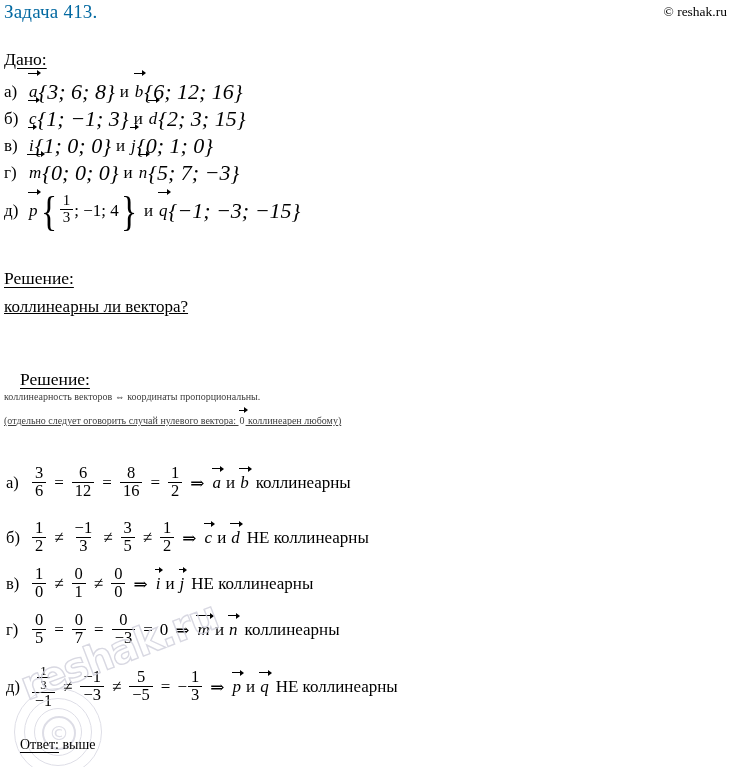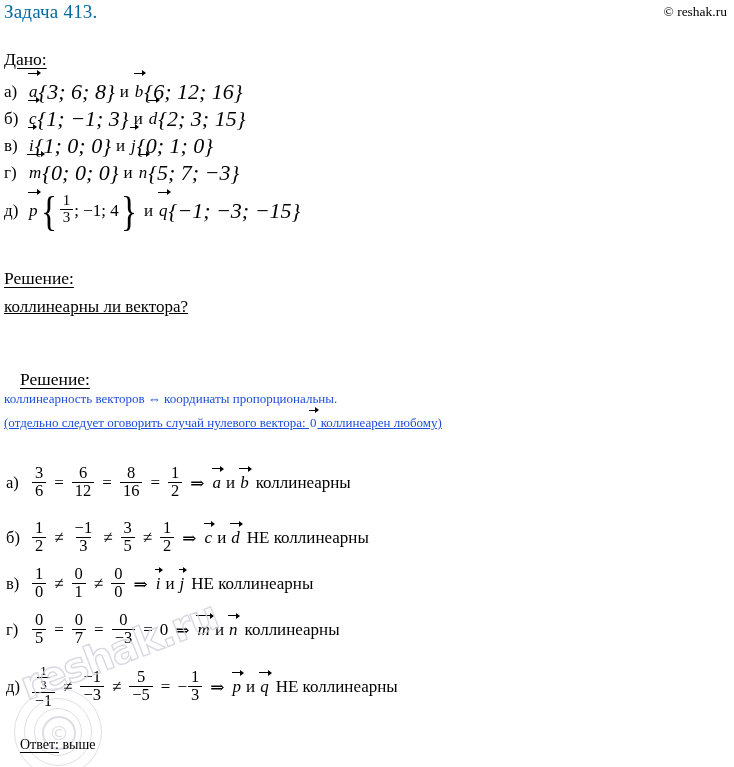--- a/index.html
+++ b/index.html
@@ -129,22 +129,22 @@
     position: relative;
     top: 1px;
     transform: scaleX(.8);
     display: inline-block;
   }
 
   
   .faded {
     position: absolute;
     left: 4px;
-    font-size: 13px;
-    color: #1d4ed8;
+    font-size: 10px;
+    color: #404040;
     white-space: nowrap;
   }
   .faded.g1 { top: 391px; }
   .faded.g2 { top: 415px; text-decoration: underline; }
 
   
   .solrow {
     position: absolute;
     left: 6px;
     display: flex;

